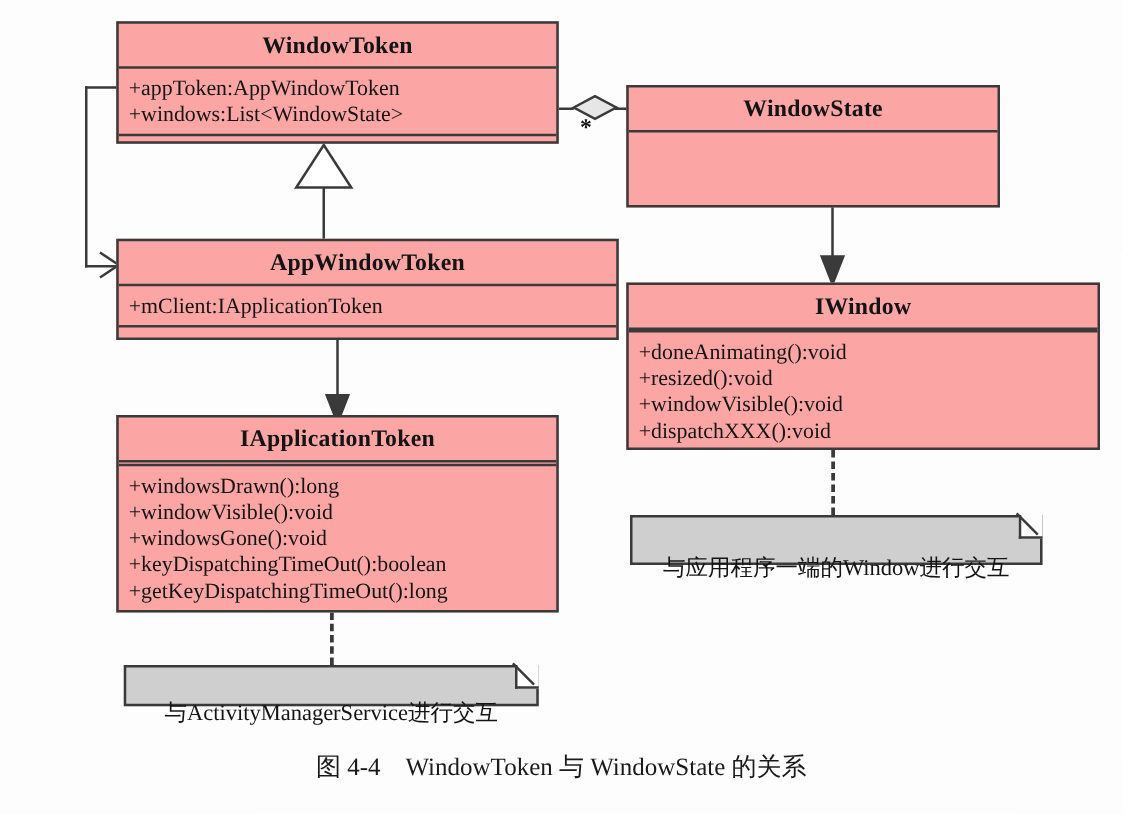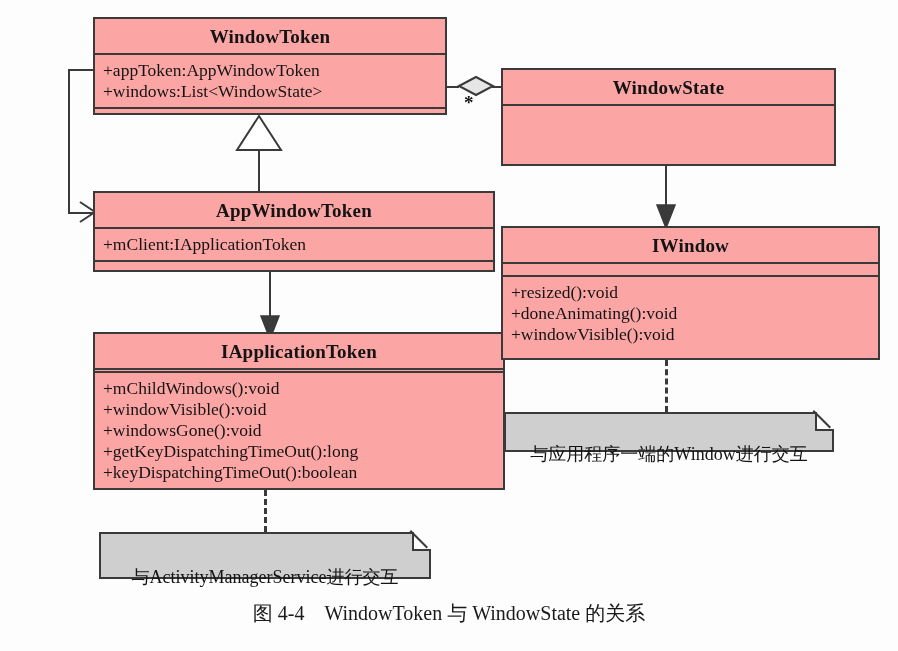--- a/index.html
+++ b/index.html
@@ -185,60 +185,61 @@
 
   <div class="uml-class" style="left:93px; top:17px; width:354px; height:98px;">
     <div class="cls-title">WindowToken</div>
     <div class="cls-section">
       <div class="member">+appToken:AppWindowToken</div>
       <div class="member">+windows:List&lt;WindowState&gt;</div>
     </div>
     <div class="cls-section empty-tail"></div>
   </div>
 
-  <div class="uml-class" style="left:501px; top:68px; width:335px; height:98px;">
+  <div class="uml-class" style="left:501px; top:68px; width:299px; height:98px;">
     <div class="cls-title">WindowState</div>
     <div class="cls-section empty-tail"></div>
   </div>
 
   <div class="uml-class" style="left:93px; top:191px; width:402px; height:81px;">
     <div class="cls-title">AppWindowToken</div>
     <div class="cls-section">
       <div class="member">+mClient:IApplicationToken</div>
     </div>
     <div class="cls-section empty-tail"></div>
   </div>
 
-  <div class="uml-class" style="left:93px; top:332px; width:412px; height:158px;">
+  <div class="uml-class" style="left:93px; top:332px; width:354px; height:158px;">
     <div class="cls-title">IApplicationToken</div>
     <div class="cls-section empty-thin"></div>
     <div class="cls-section">
-      <div class="member">+mChildWindows():void</div>
+      <div class="member">+windowsDrawn():long</div>
       <div class="member">+windowVisible():void</div>
       <div class="member">+windowsGone():void</div>
+      <div class="member">+keyDispatchingTimeOut():boolean</div>
       <div class="member">+getKeyDispatchingTimeOut():long</div>
-      <div class="member">+keyDispatchingTimeOut():boolean</div>
     </div>
   </div>
 
   <div class="uml-class" style="left:501px; top:226px; width:379px; height:134px;">
     <div class="cls-title">IWindow</div>
     <div class="cls-section empty-thin"></div>
     <div class="cls-section">
+      <div class="member">+doneAnimating():void</div>
       <div class="member">+resized():void</div>
-      <div class="member">+doneAnimating():void</div>
       <div class="member">+windowVisible():void</div>
+      <div class="member">+dispatchXXX():void</div>
     </div>
   </div>
 
   <div class="uml-note" style="left:504px; top:412px; width:330px; height:40px;">
     <span class="note-text">与应用程序一端的Window进行交互</span>
     <span class="note-fold"></span>
   </div>
 
-  <div class="uml-note" style="left:99px; top:532px; width:332px; height:47px;">
+  <div class="uml-note" style="left:99px; top:532px; width:332px; height:33px;">
     <span class="note-text">与ActivityManagerService进行交互</span>
     <span class="note-fold"></span>
   </div>
 
   <div class="caption" style="top:600px;">图 4-4　WindowToken 与 WindowState 的关系</div>
 
 </div>
 
 </body></html>

